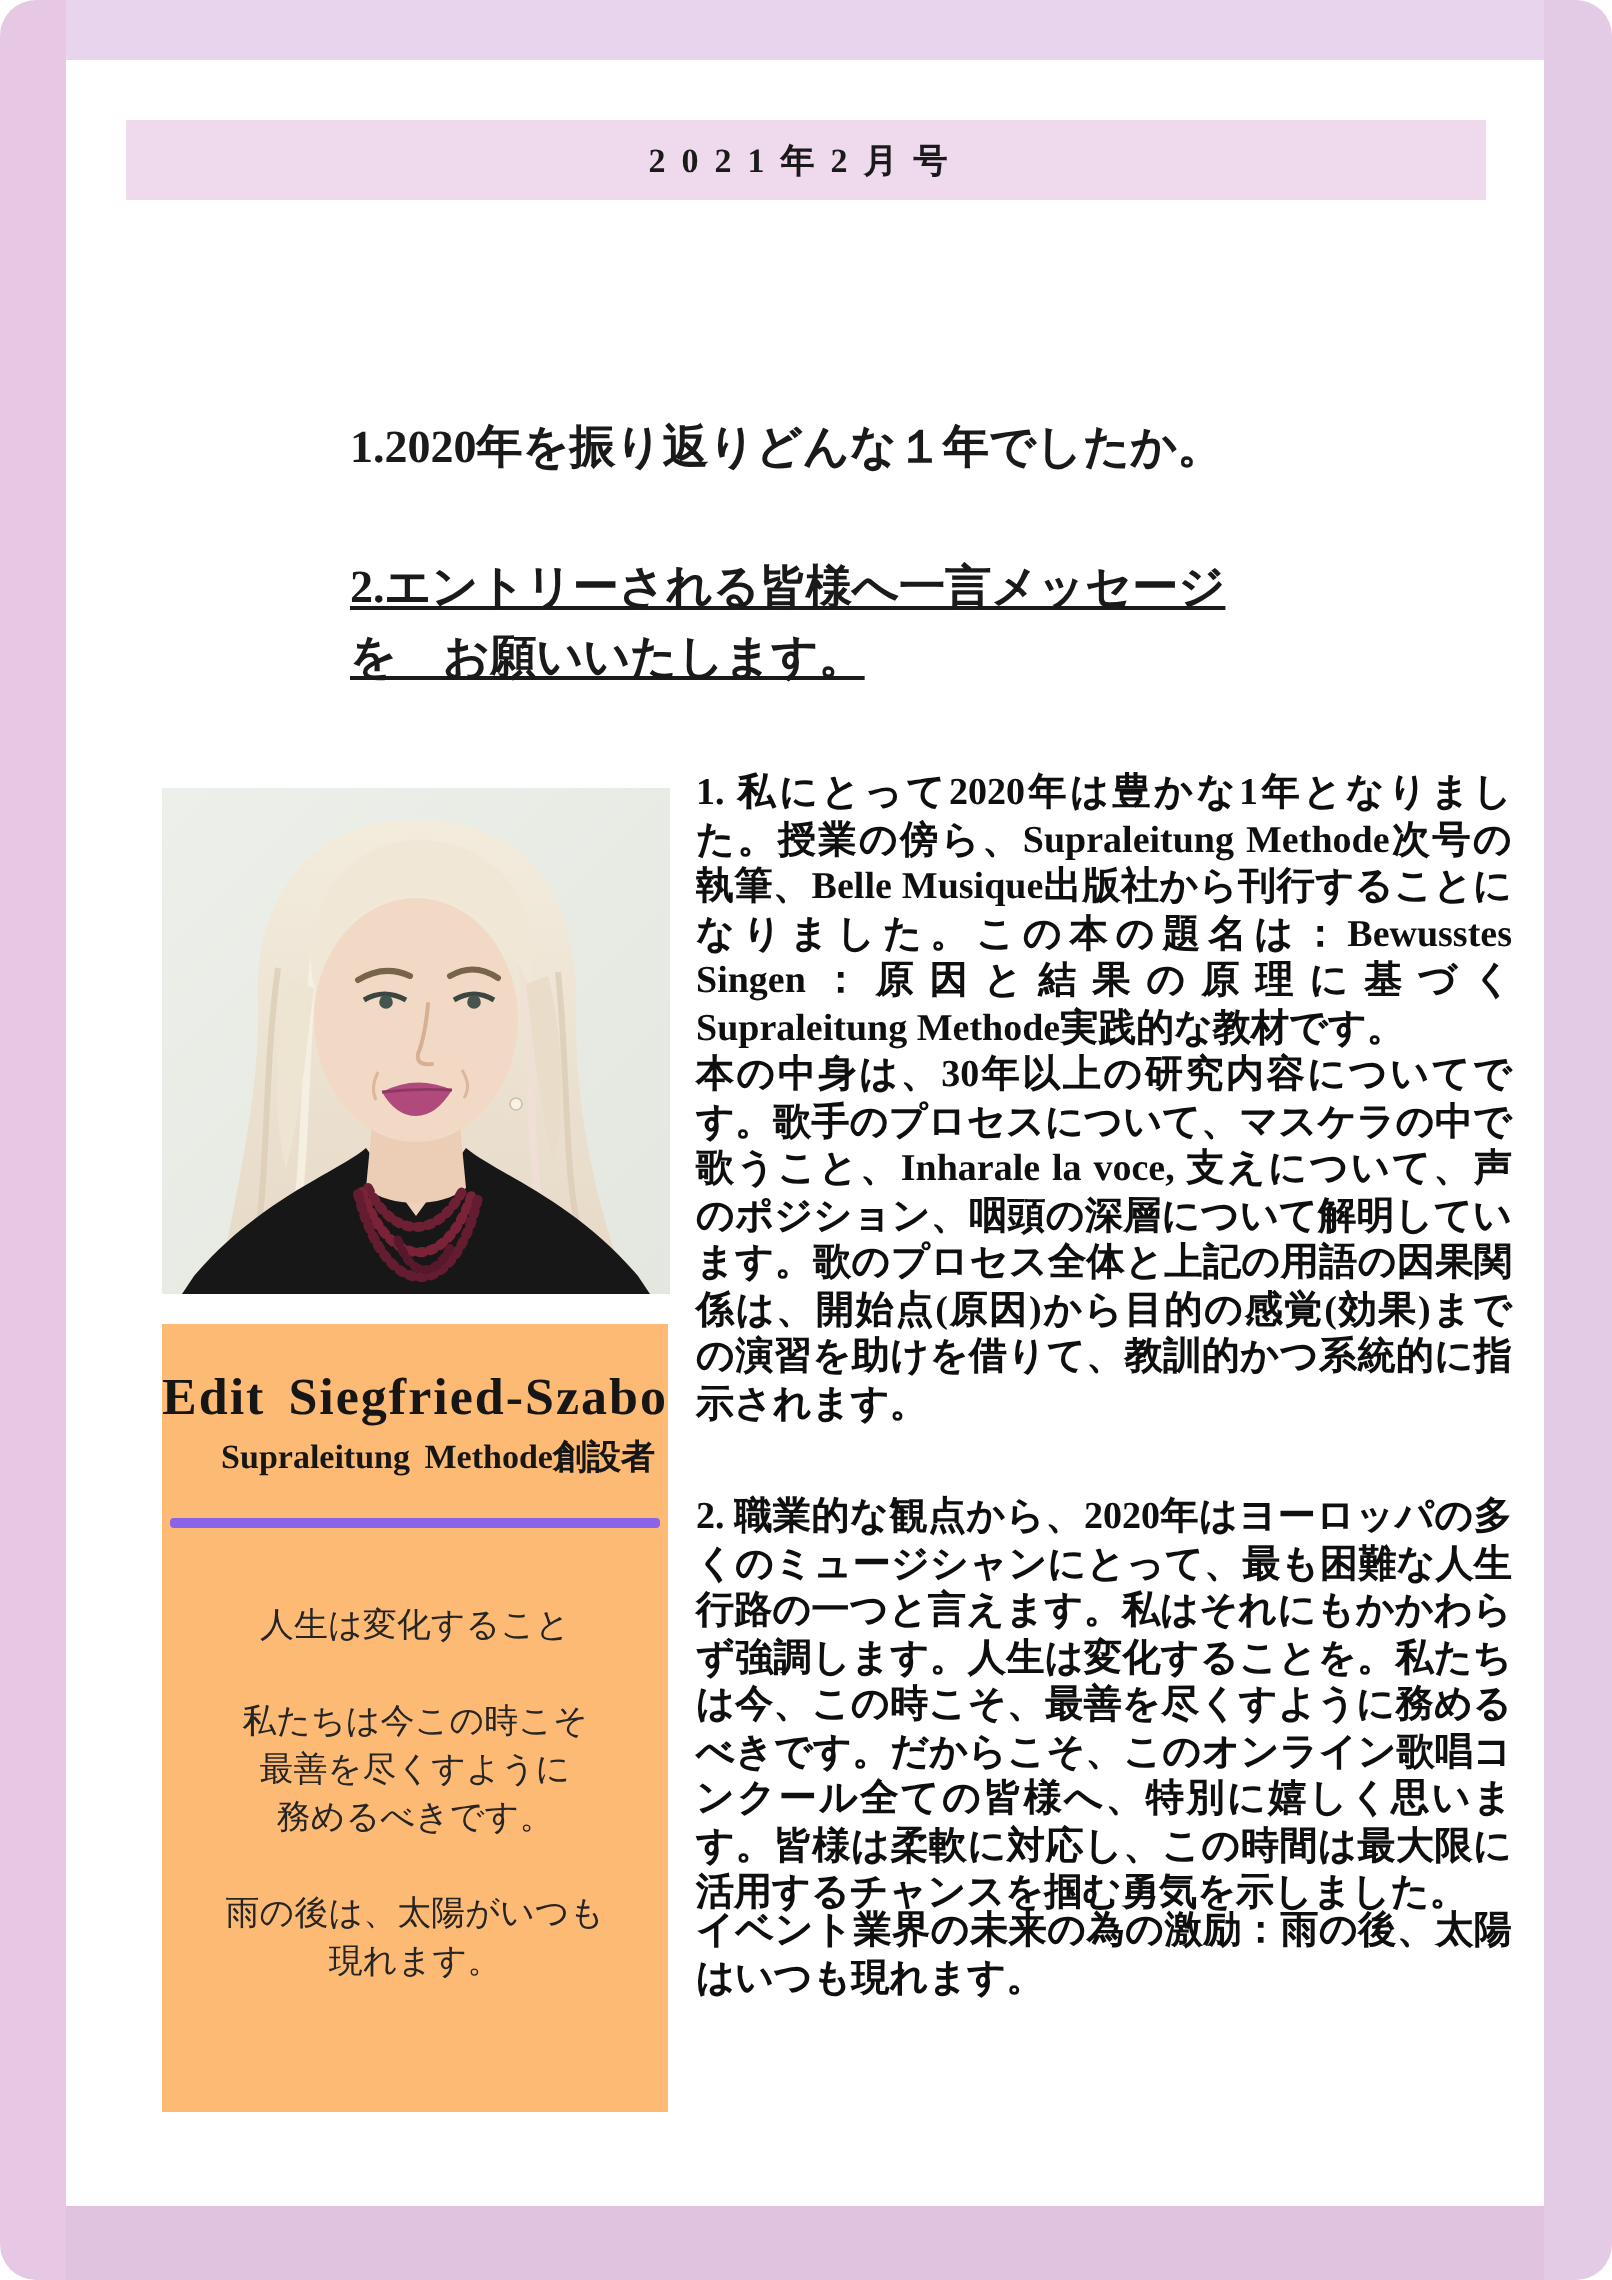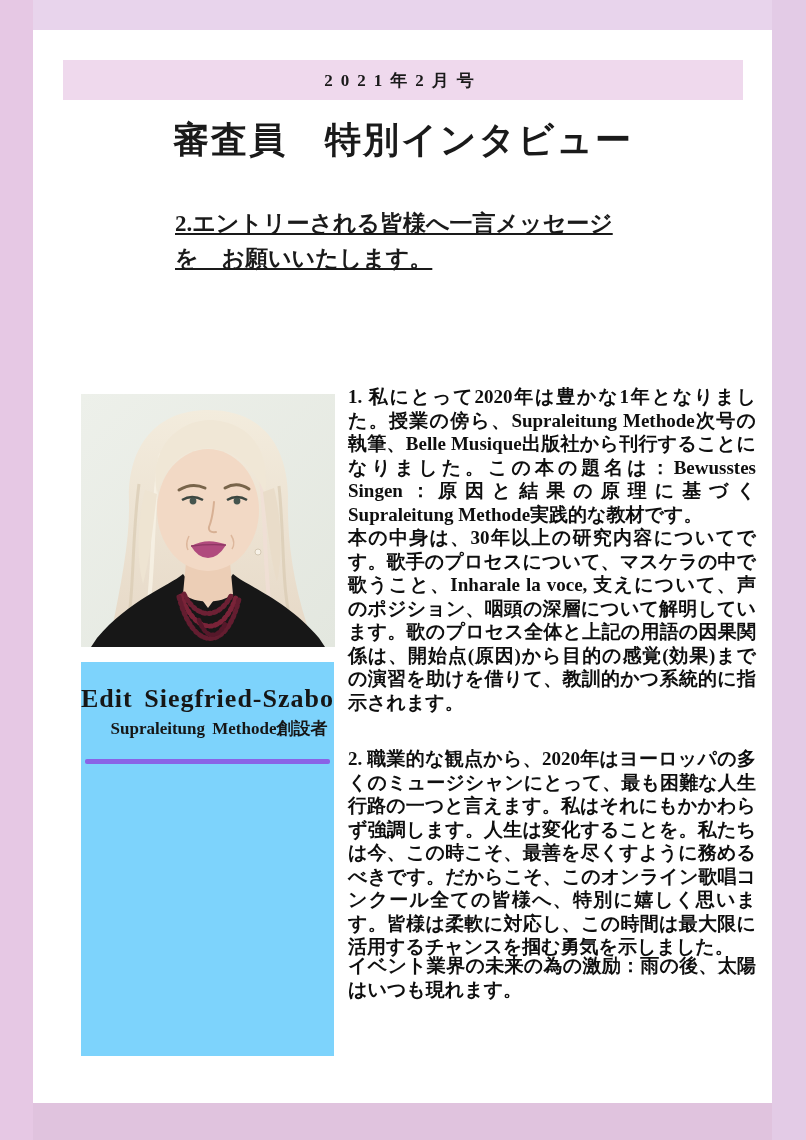--- a/index.html
+++ b/index.html
@@ -4,20 +4,21 @@
 <style>
   * { margin:0; padding:0; box-sizing:border-box; }
   html,body { background:#ffffff; }
   .page {
     position:relative;
     width:806px; height:1140px;
     background:#ffffff;
     font-family:"Liberation Serif","DejaVu Serif",serif;
     color:#111111;
     overflow:hidden;
+    border-radius:18px;
   }
   
   .frame { position:absolute; }
   .frame-left   { left:0; top:0; width:33px; height:1140px; background:#e6c8e4; }
   .frame-right  { left:772px; top:0; width:34px; height:1140px; background:#e3cbe6; }
   .frame-top    { left:33px; top:0; width:739px; height:30px; background:#e8d4ec; }
   .frame-bottom { left:33px; top:1103px; width:739px; height:37px; background:#e0c3de; }
 
   .banner {
     position:absolute; left:63px; top:60px; width:680px; height:40px;
@@ -39,21 +40,21 @@
   .q2 { white-space:pre-line;text-decoration:underline; }
 
   .photo {
     position:absolute; left:81px; top:394px; width:254px; height:253px;
     overflow:hidden;
   }
   .photo svg { display:block; }
 
   .profile-box {
     position:absolute; left:81px; top:662px; width:253px; height:394px;
-    background:#7dd3fc; text-align:center;
+    background:#fdba74; text-align:center;
   }
   .profile-name {
     padding-top:22px; font-weight:bold; font-size:26px; letter-spacing:1px;
     color:#161616; word-spacing:4px;
   }
   .profile-role {
     margin-top:3px; font-weight:bold; font-size:17px; color:#161616;
     word-spacing:3px;
     padding-left:23px;
   }
@@ -83,23 +84,23 @@
 
   <div class="frame frame-left"></div>
   <div class="frame frame-right"></div>
   <div class="frame frame-top"></div>
   <div class="frame frame-bottom"></div>
 
   <div class="banner">
     <span>2021年2月号</span>
   </div>
 
-  <h1 class="headline">審査員　特別インタビュー</h1>
 
   <div class="questions">
+    <div class="q1">1.2020年を振り返りどんな１年でしたか。</div>
     <div class="q2">2.エントリーされる皆様へ一言メッセージ
 を　お願いいたします。</div>
   </div>
 
   <div class="photo" title="ブロンドの女性（Edit Siegfried-Szabo）のポートレート写真">
     <svg width="254" height="253" viewBox="0 0 254 253" xmlns="http://www.w3.org/2000/svg">
       <defs>
         <linearGradient id="bgG" x1="0" y1="0" x2="1" y2="1">
           <stop offset="0" stop-color="#edf0ea"></stop>
           <stop offset="1" stop-color="#e3e7df"></stop>
@@ -152,20 +153,28 @@
       <path d="M100 202 C 115 242 142 242 155 203" stroke="#7a2338" stroke-width="5" fill="none" stroke-linecap="round" stroke-dasharray="2 3.5"></path>
       <path d="M98 203 C 112 258 146 258 158 205" stroke="#641d30" stroke-width="5" fill="none" stroke-linecap="round" stroke-dasharray="2 3.5"></path>
       <path d="M118 226 C 124 244 136 246 144 230" stroke="#56182a" stroke-width="4.5" fill="none" stroke-linecap="round" stroke-dasharray="2 3.2"></path>
     </svg>
   </div>
 
   <div class="profile-box">
     <div class="profile-name">Edit Siegfried-Szabo</div>
     <div class="profile-role">Supraleitung Methode創設者</div>
     <div class="profile-divider"></div>
+    <div class="profile-quote">人生は変化すること
+
+私たちは今この時こそ
+最善を尽くすように
+務めるべきです。
+
+雨の後は、太陽がいつも
+現れます。</div>
   </div>
 
   <div class="answers">
     <p class="answer a1">1. 私にとって2020年は豊かな1年となりました。授業の傍ら、Supraleitung Methode次号の執筆、Belle Musique出版社から刊行することになりました。この本の題名は：Bewusstes Singen：原因と結果の原理に基づくSupraleitung Methode実践的な教材です。
 本の中身は、30年以上の研究内容についてです。歌手のプロセスについて、マスケラの中で歌うこと、Inharale la voce, 支えについて、声のポジション、咽頭の深層について解明しています。歌のプロセス全体と上記の用語の因果関係は、開始点(原因)から目的の感覚(効果)までの演習を助けを借りて、教訓的かつ系統的に指示されます。</p>
     <p class="answer a2">2. 職業的な観点から、2020年はヨーロッパの多くのミュージシャンにとって、最も困難な人生行路の一つと言えます。私はそれにもかかわらず強調します。人生は変化することを。私たちは今、この時こそ、最善を尽くすように務めるべきです。だからこそ、このオンライン歌唱コンクール全ての皆様へ、特別に嬉しく思います。皆様は柔軟に対応し、この時間は最大限に活用するチャンスを掴む勇気を示しました。</p>
     <p class="answer a3">イベント業界の未来の為の激励：雨の後、太陽はいつも現れます。</p>
   </div>
 
 </div>

